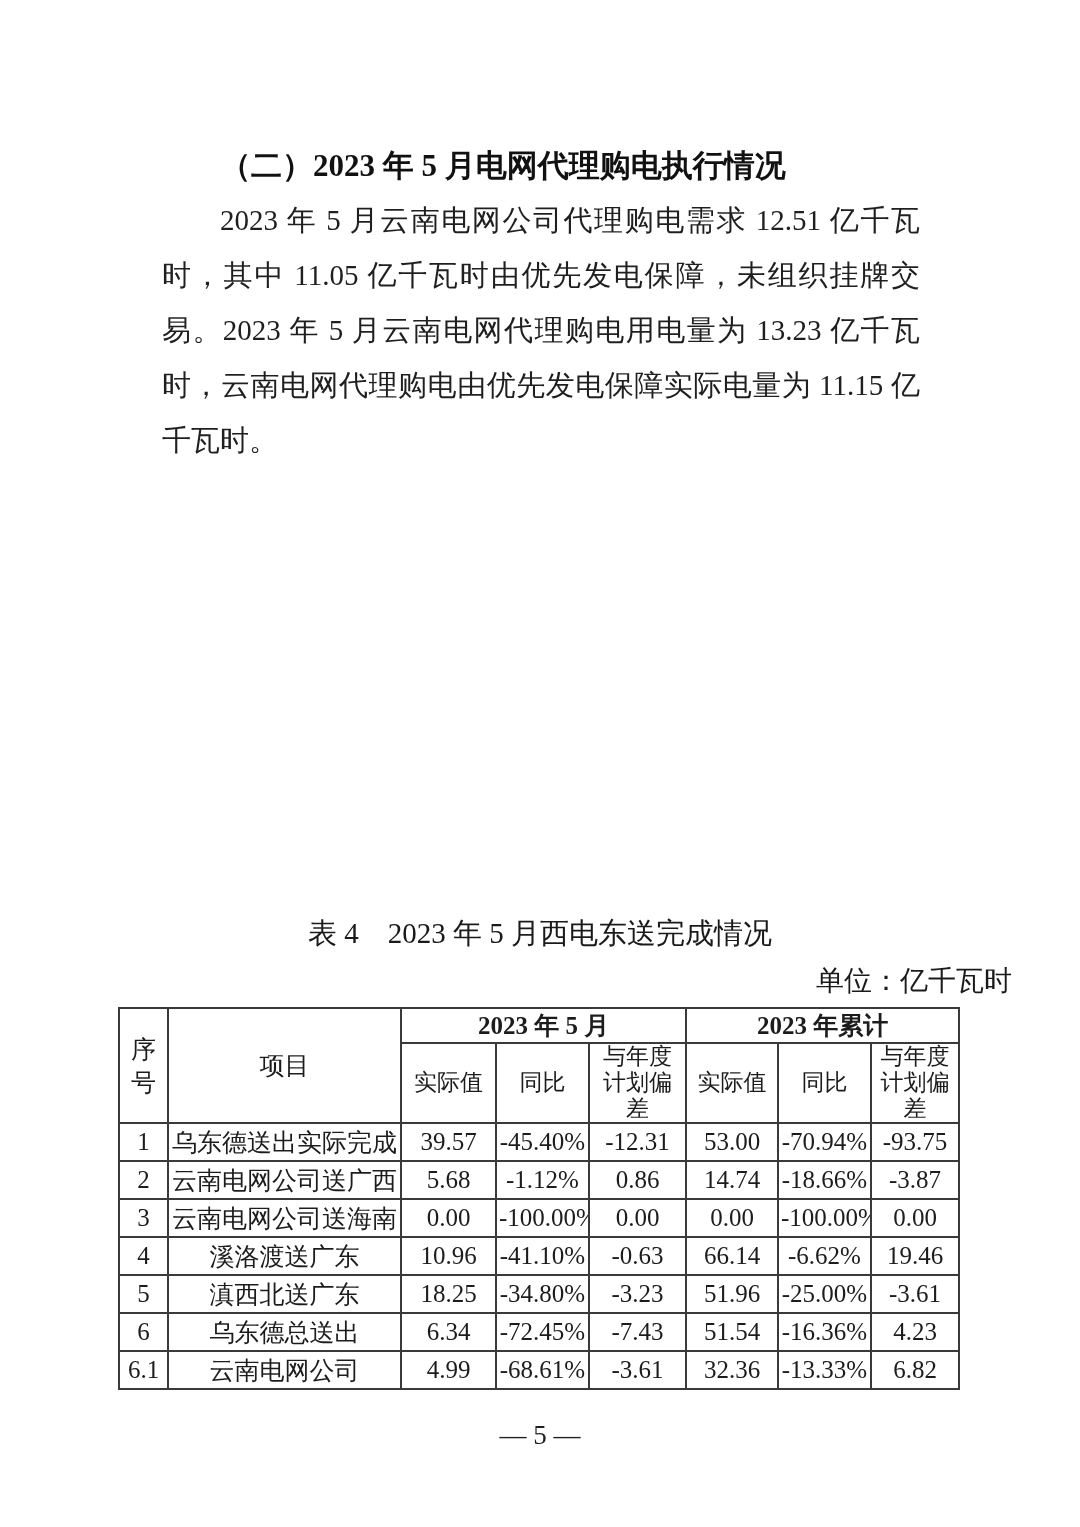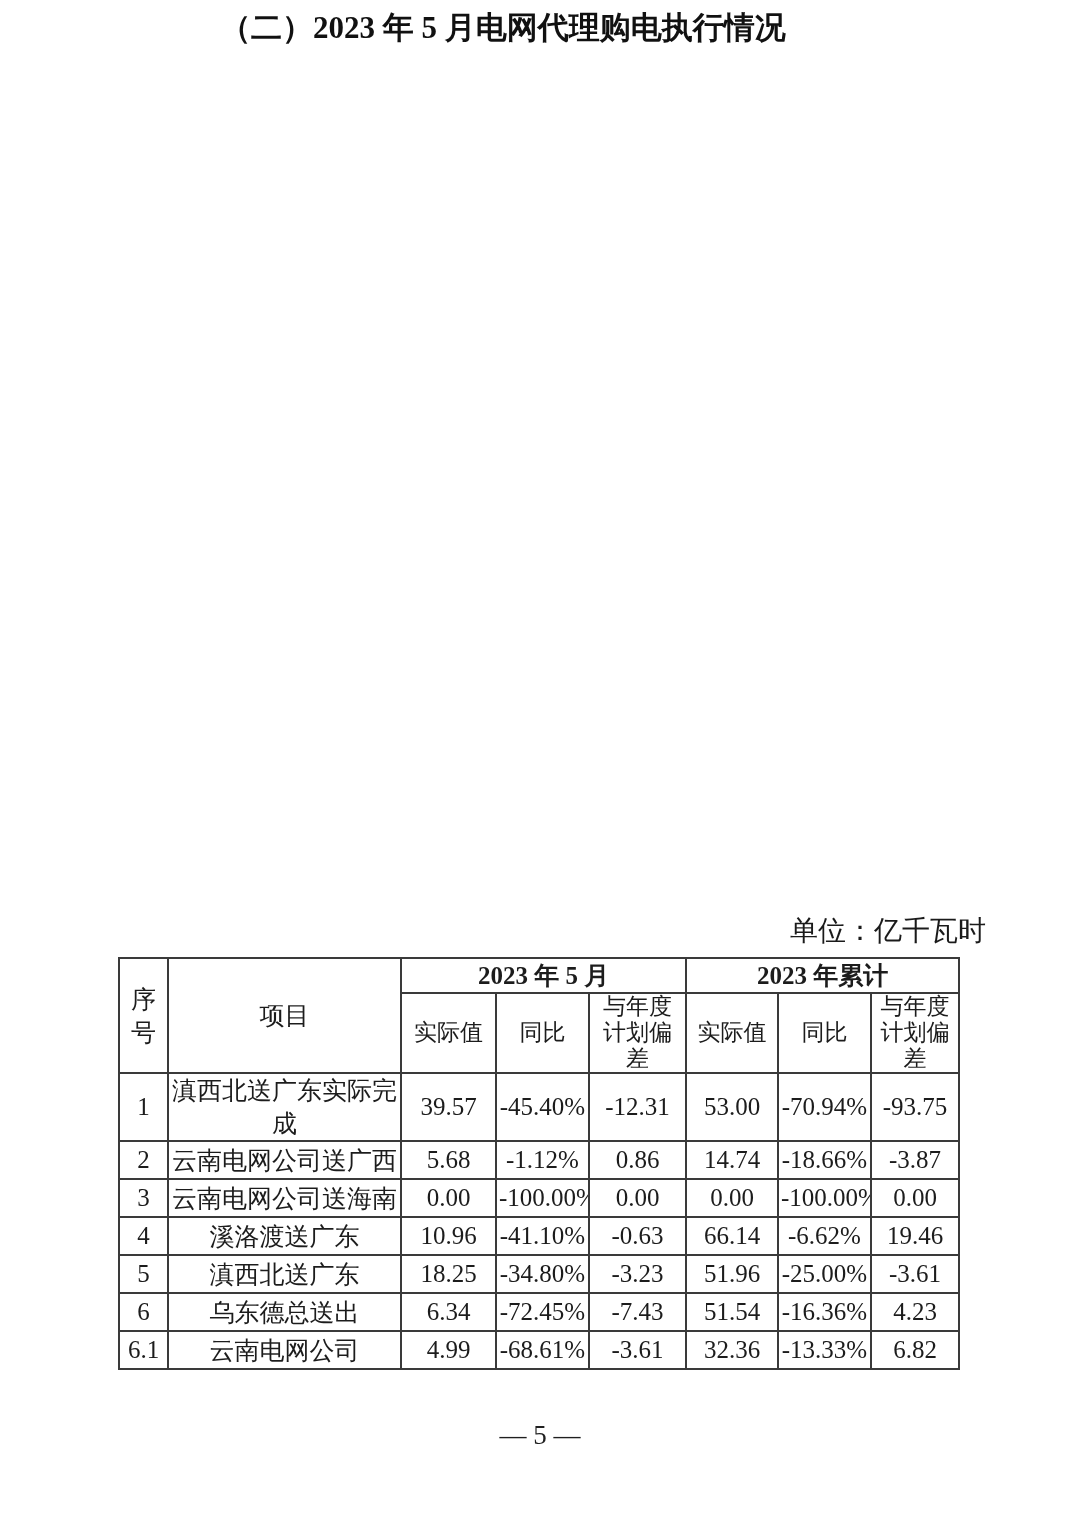--- a/index.html
+++ b/index.html
@@ -6,20 +6,21 @@
   html,body { background:#ffffff; }
   .page {
     position:relative;
     width:1080px; height:1527px;
     background:#ffffff;
     color:#1f1f1f;
     font-family:"Liberation Serif","DejaVu Serif",serif;
     overflow:hidden;
   }
   .text-block {
+    padding-top:138px;
     margin-left:162px;
     width:758px;
     height:908px; 
   }
   .heading {
     font-size:31px;
     font-weight:bold;
     line-height:55px;
     text-indent:58px;
     color:#111;
@@ -33,21 +34,21 @@
   }
   .table-title {
     width:1080px;
     text-align:center;
     font-size:29px;
     line-height:50px;
     color:#1a1a1a;
   }
   .unit-line {
     width:1080px;
-    padding-right:94px;
+    padding-right:68px;
     text-align:right;
     font-size:28px;
     line-height:46px;
     color:#1a1a1a;
   }
   table.data-table {
     margin:3px 0 0 118px;
     width:840px;
     border-collapse:collapse;
     table-layout:fixed;
@@ -77,22 +78,24 @@
     color:#1f1f1f;
   }
 </style>
 </head>
 <body>
 
 <div class="page">
 
   <div class="text-block">
     <div class="heading">（二）2023 年 5 月电网代理购电执行情况</div>
+    <p class="para">2023 年 5 月云南电网公司代理购电需求 12.51 亿千瓦时，其中 11.05 亿千瓦时由优先发电保障，未组织挂牌交易。2023 年 5 月云南电网代理购电用电量为 13.23 亿千瓦时，云南电网代理购电由优先发电保障实际电量为 11.15 亿千瓦时。</p>
   </div>
 
+  <div class="table-title">表 4　2023 年 5 月西电东送完成情况</div>
 
   <div class="unit-line">单位：亿千瓦时</div>
 
   <table class="data-table">
     <colgroup>
       <col style="width:49px">
         <col style="width:233px">
       <col style="width:95px">
         <col style="width:93px">
         <col style="width:97px">
@@ -112,21 +115,21 @@
         <th class="sub-th">同比</th>
         <th class="sub-th">与年度计划偏差</th>
         <th class="sub-th">实际值</th>
         <th class="sub-th">同比</th>
         <th class="sub-th">与年度计划偏差</th>
       </tr>
     </thead>
     <tbody>
       <tr class="data-row">
         <td>1</td>
-        <td>滇西北送广东实际完成</td>
+        <td>乌东德送出实际完成</td>
         <td>39.57</td>
         <td>-45.40%</td>
         <td>-12.31</td>
         <td>53.00</td>
         <td>-70.94%</td>
         <td>-93.75</td>
       </tr>
       <tr class="data-row">
         <td>2</td>
         <td>云南电网公司送广西</td>

